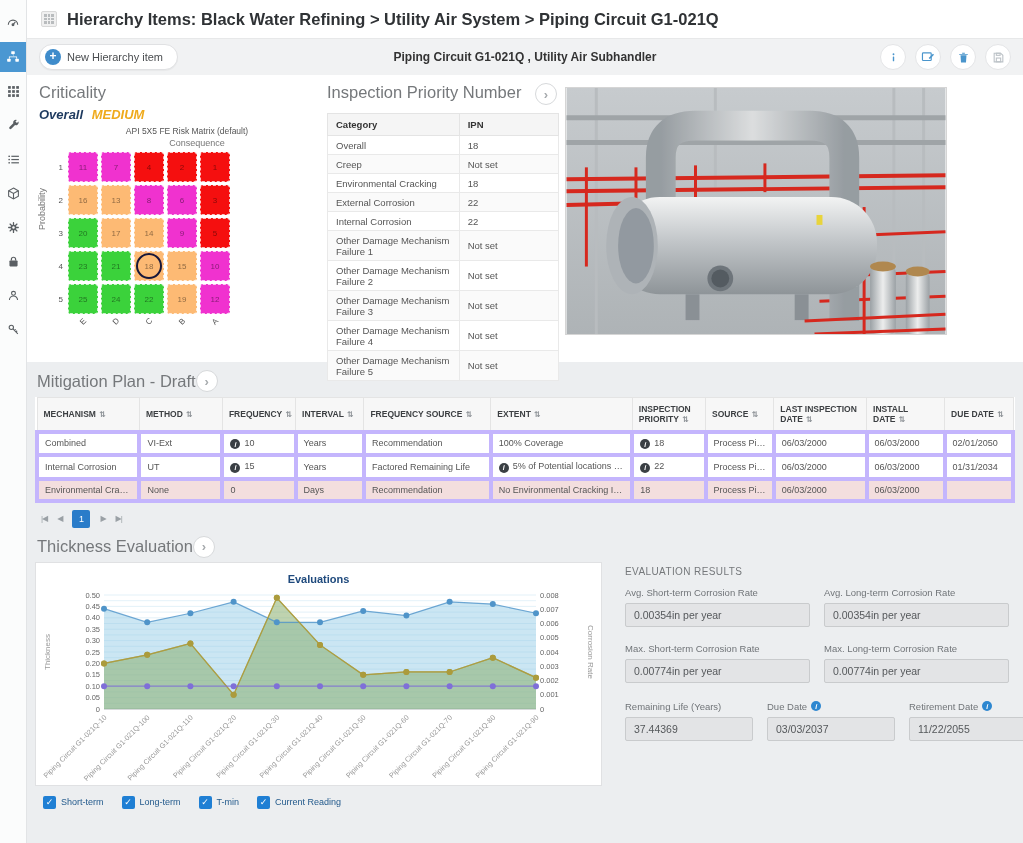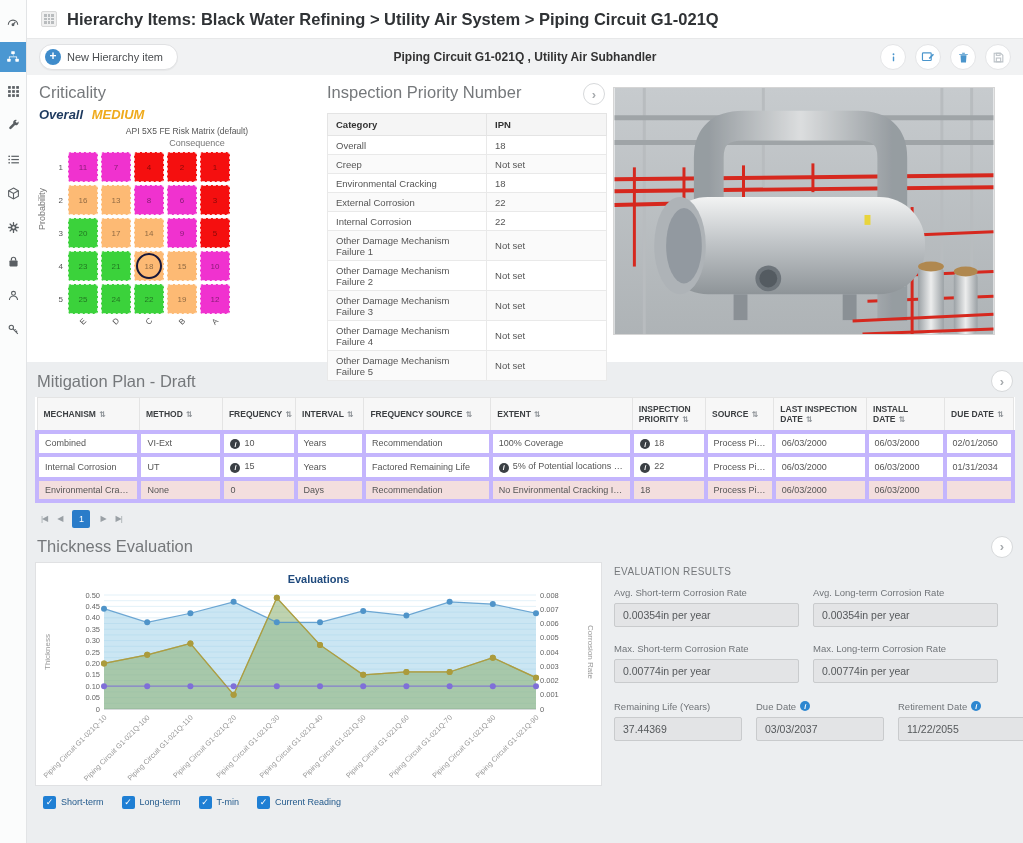--- a/index.html
+++ b/index.html
@@ -54,48 +54,48 @@
   .prob-label { position:absolute; left:-2px; top:78px; transform:rotate(-90deg); transform-origin:left top; font-size:9px; color:#777; }
   .mrow { display:flex; align-items:center; gap:3px; margin-left:14px; margin-bottom:3px; }
   .mrownum { width:10px; font-size:8px; color:#555; text-align:right; margin-right:2px; }
   .mcell { width:30px; height:30px; border-radius:3px; border:1px dashed rgba(255,255,255,.75); display:flex; align-items:center; justify-content:center; font-size:8px; color:rgba(0,0,0,.45); position:relative; }
   .bg-green{background:#3bd23b;} .bg-yellow{background:#fdba74;} .bg-magenta{background:#f032cf;} .bg-red{background:#f50f0f;}
   .mcell.sel::after { content:""; position:absolute; inset:1px; border:2px solid #17173a; border-radius:50%; }
   .collabels { display:flex; gap:3px; margin-left:29px; margin-top:2px; }
   .collabels span { width:30px; text-align:center; font-size:8px; color:#555; transform:rotate(-45deg); }
 
   
-  .ipn { width:280px; flex:0 0 auto; }
+  .ipn { width:232px; flex:0 0 auto; }
   .ipn-head { display:flex; align-items:flex-start; justify-content:space-between; padding-right:2px; }
   table.simple { width:100%; border-collapse:collapse; margin-top:8px; font-size:9.5px; color:#555; }
   table.simple th { background:#f5f5f5; font-weight:bold; color:#333; text-align:left; padding:5px 8px; border:1px solid #e4e4e4; font-size:9.5px; }
   table.simple td { padding:3.5px 8px; border:1px solid #e9e9e9; }
   table.simple tr:nth-child(even) td { background:#fafafa; }
   .ipn col.c1 { width:57%; }
 
   
   .photo { flex:1; padding-top:4px; }
   .photo svg { border:1px solid #d5d5d5; background:#fff; display:block; }
 
   
-  .section-head { display:flex; align-items:center; justify-content:space-between; padding:8px 10px 5px 10px; }
+  .section-head { display:flex; align-items:center; padding:8px 10px 5px 10px; }
   .mit-wrap { margin:0 8px; background:#fff; }
   table.mit { width:100%; border-collapse:collapse; font-size:9px; color:#555; table-layout:fixed; }
   table.mit th { background:#f7f7f7; border:1px solid #e4e4e4; text-transform:uppercase; font-size:8.5px; color:#3c3f42; text-align:left; padding:5px 6px; height:34px; cursor:pointer; }
   table.mit th .sort { color:#8a8f94; margin-left:3px; font-size:8px; }
   table.mit td { border:4px solid #c4b5fd; padding:4px 6px; height:20px; overflow:hidden; white-space:nowrap; text-overflow:ellipsis; }
   table.mit tr.hl td { background:#f3dede; }
   .ibadge { display:inline-flex; width:10px; height:10px; border-radius:50%; background:#3a3f44; color:#fff; font-size:7px; font-style:italic; font-weight:bold; align-items:center; justify-content:center; margin-right:4px; vertical-align:-1px; }
 
   .pagination { display:flex; align-items:center; gap:10px; margin:7px 0 0 14px; font-size:8px; color:#9aa0a5; }
   .pg-btn { cursor:pointer; letter-spacing:-1px; }
   .pg-page { width:18px; height:18px; background:#2a7cc9; color:#fff; font-size:9px; display:flex; align-items:center; justify-content:center; border-radius:2px; cursor:pointer; }
 
   
-  .thick-row { display:flex; gap:12px; padding:2px 10px 0 8px; }
+  .thick-row { display:flex; gap:23px; padding:2px 10px 0 8px; }
   .chart-panel { width:567px; background:#fff; border:1px solid #e0e1e3; padding:6px 4px 2px; flex:0 0 auto; height:224px; }
   .chart-title { text-align:center; font-size:11px; font-weight:bold; color:#1f4a7d; margin:4px 0 0; }
   .results { flex:1; padding-top:4px; }
   .res-head { font-size:10px; color:#75787b; letter-spacing:.4px; margin-bottom:10px; }
   .res-grid { display:grid; grid-template-columns:185px 185px; gap:16px 14px; margin-bottom:18px; }
   .res-grid3 { display:grid; grid-template-columns:128px 128px 128px; gap:14px; }
   .field label { display:flex; align-items:center; gap:4px; font-size:9.5px; color:#707478; margin-bottom:5px; }
   .field .box { background:#e3e4e6; border:1px solid #c9cbcd; border-radius:2px; padding:5px 8px; font-size:10.5px; color:#55585b; min-height:22px; }
   .blue-i { width:10px; height:10px; border-radius:50%; background:#2d87d0; color:#fff; font-size:7px; font-style:italic; font-weight:bold; display:inline-flex; align-items:center; justify-content:center; }
 

